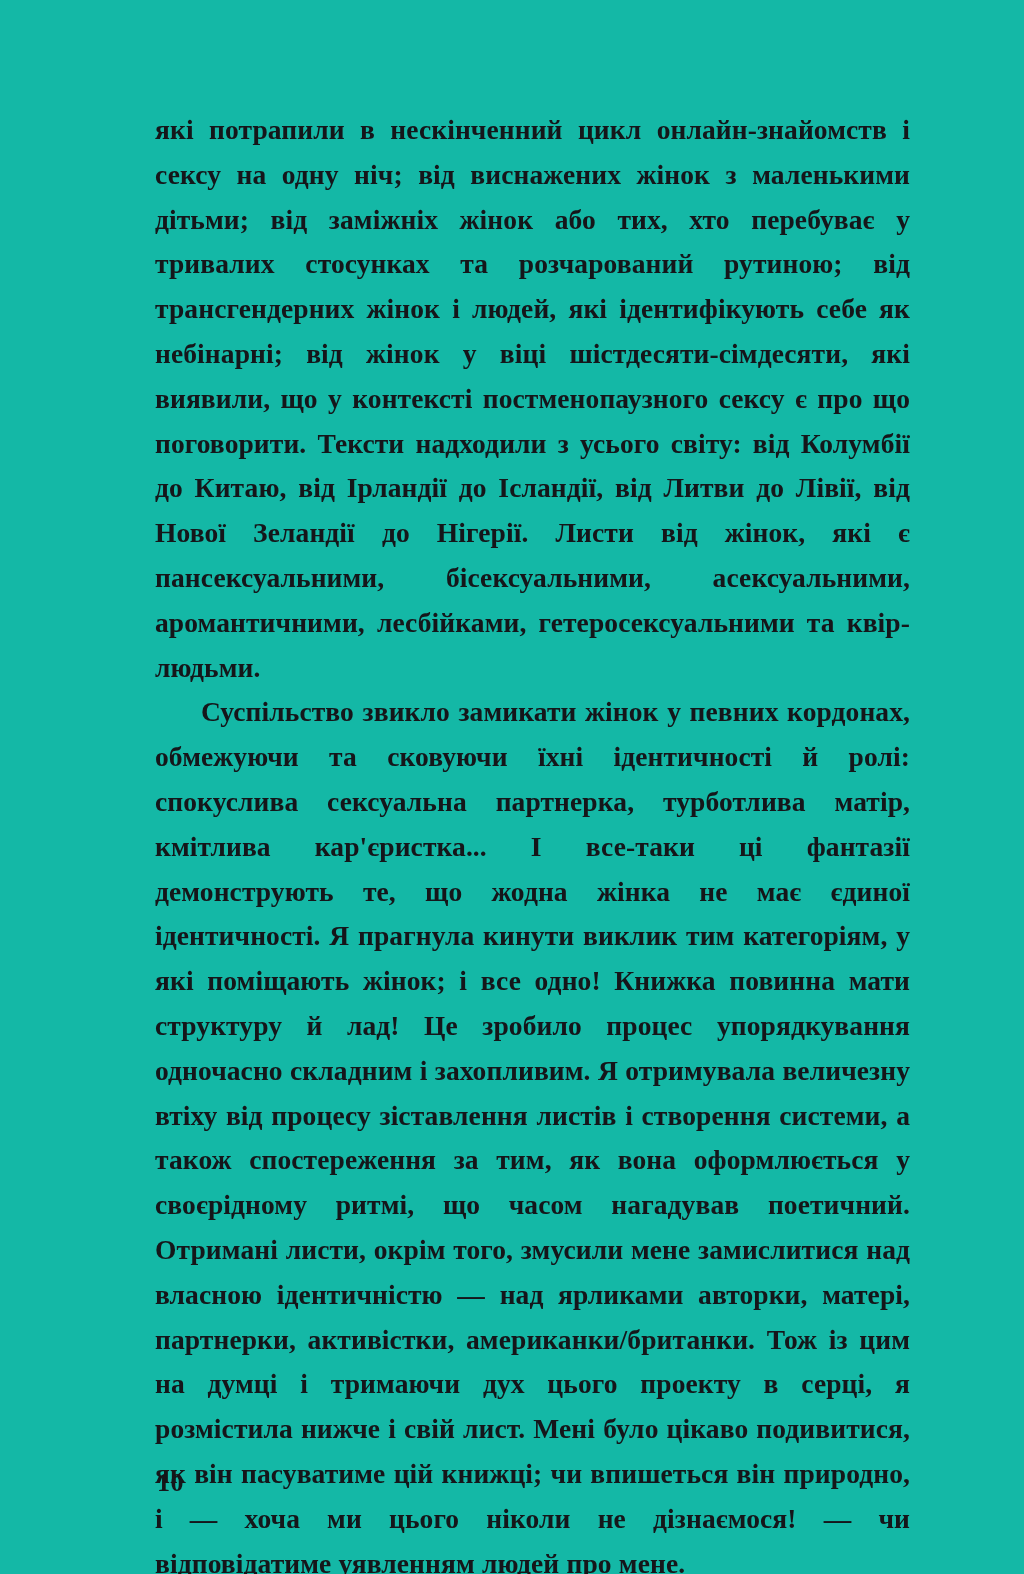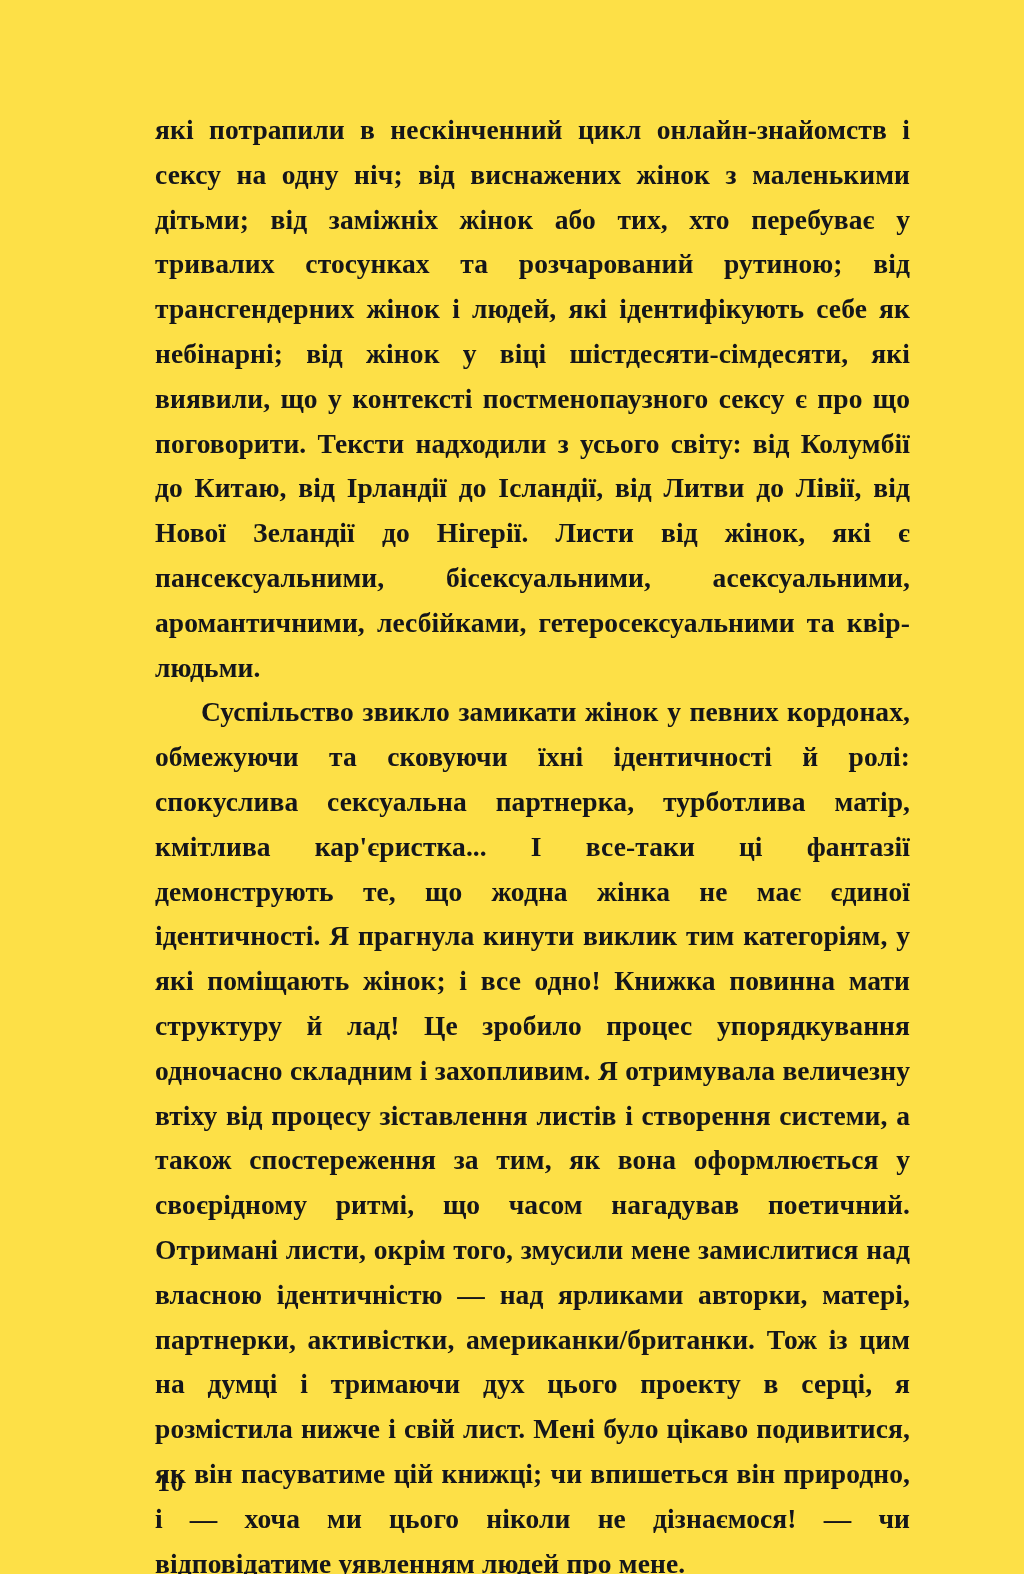--- a/index.html
+++ b/index.html
@@ -4,21 +4,21 @@
 <style>
   html, body {
     margin: 0;
     padding: 0;
     background: #ffffff;
   }
   .page {
     position: relative;
     width: 1024px;
     height: 1574px;
-    background: #fde047;
+    background: #14b8a6;
     box-sizing: border-box;
     font-family: "Liberation Serif", "DejaVu Serif", serif;
     overflow: hidden;
   }
   .text-block {
     position: absolute;
     left: 155px;
     top: 108px;
     width: 755px;
   }

